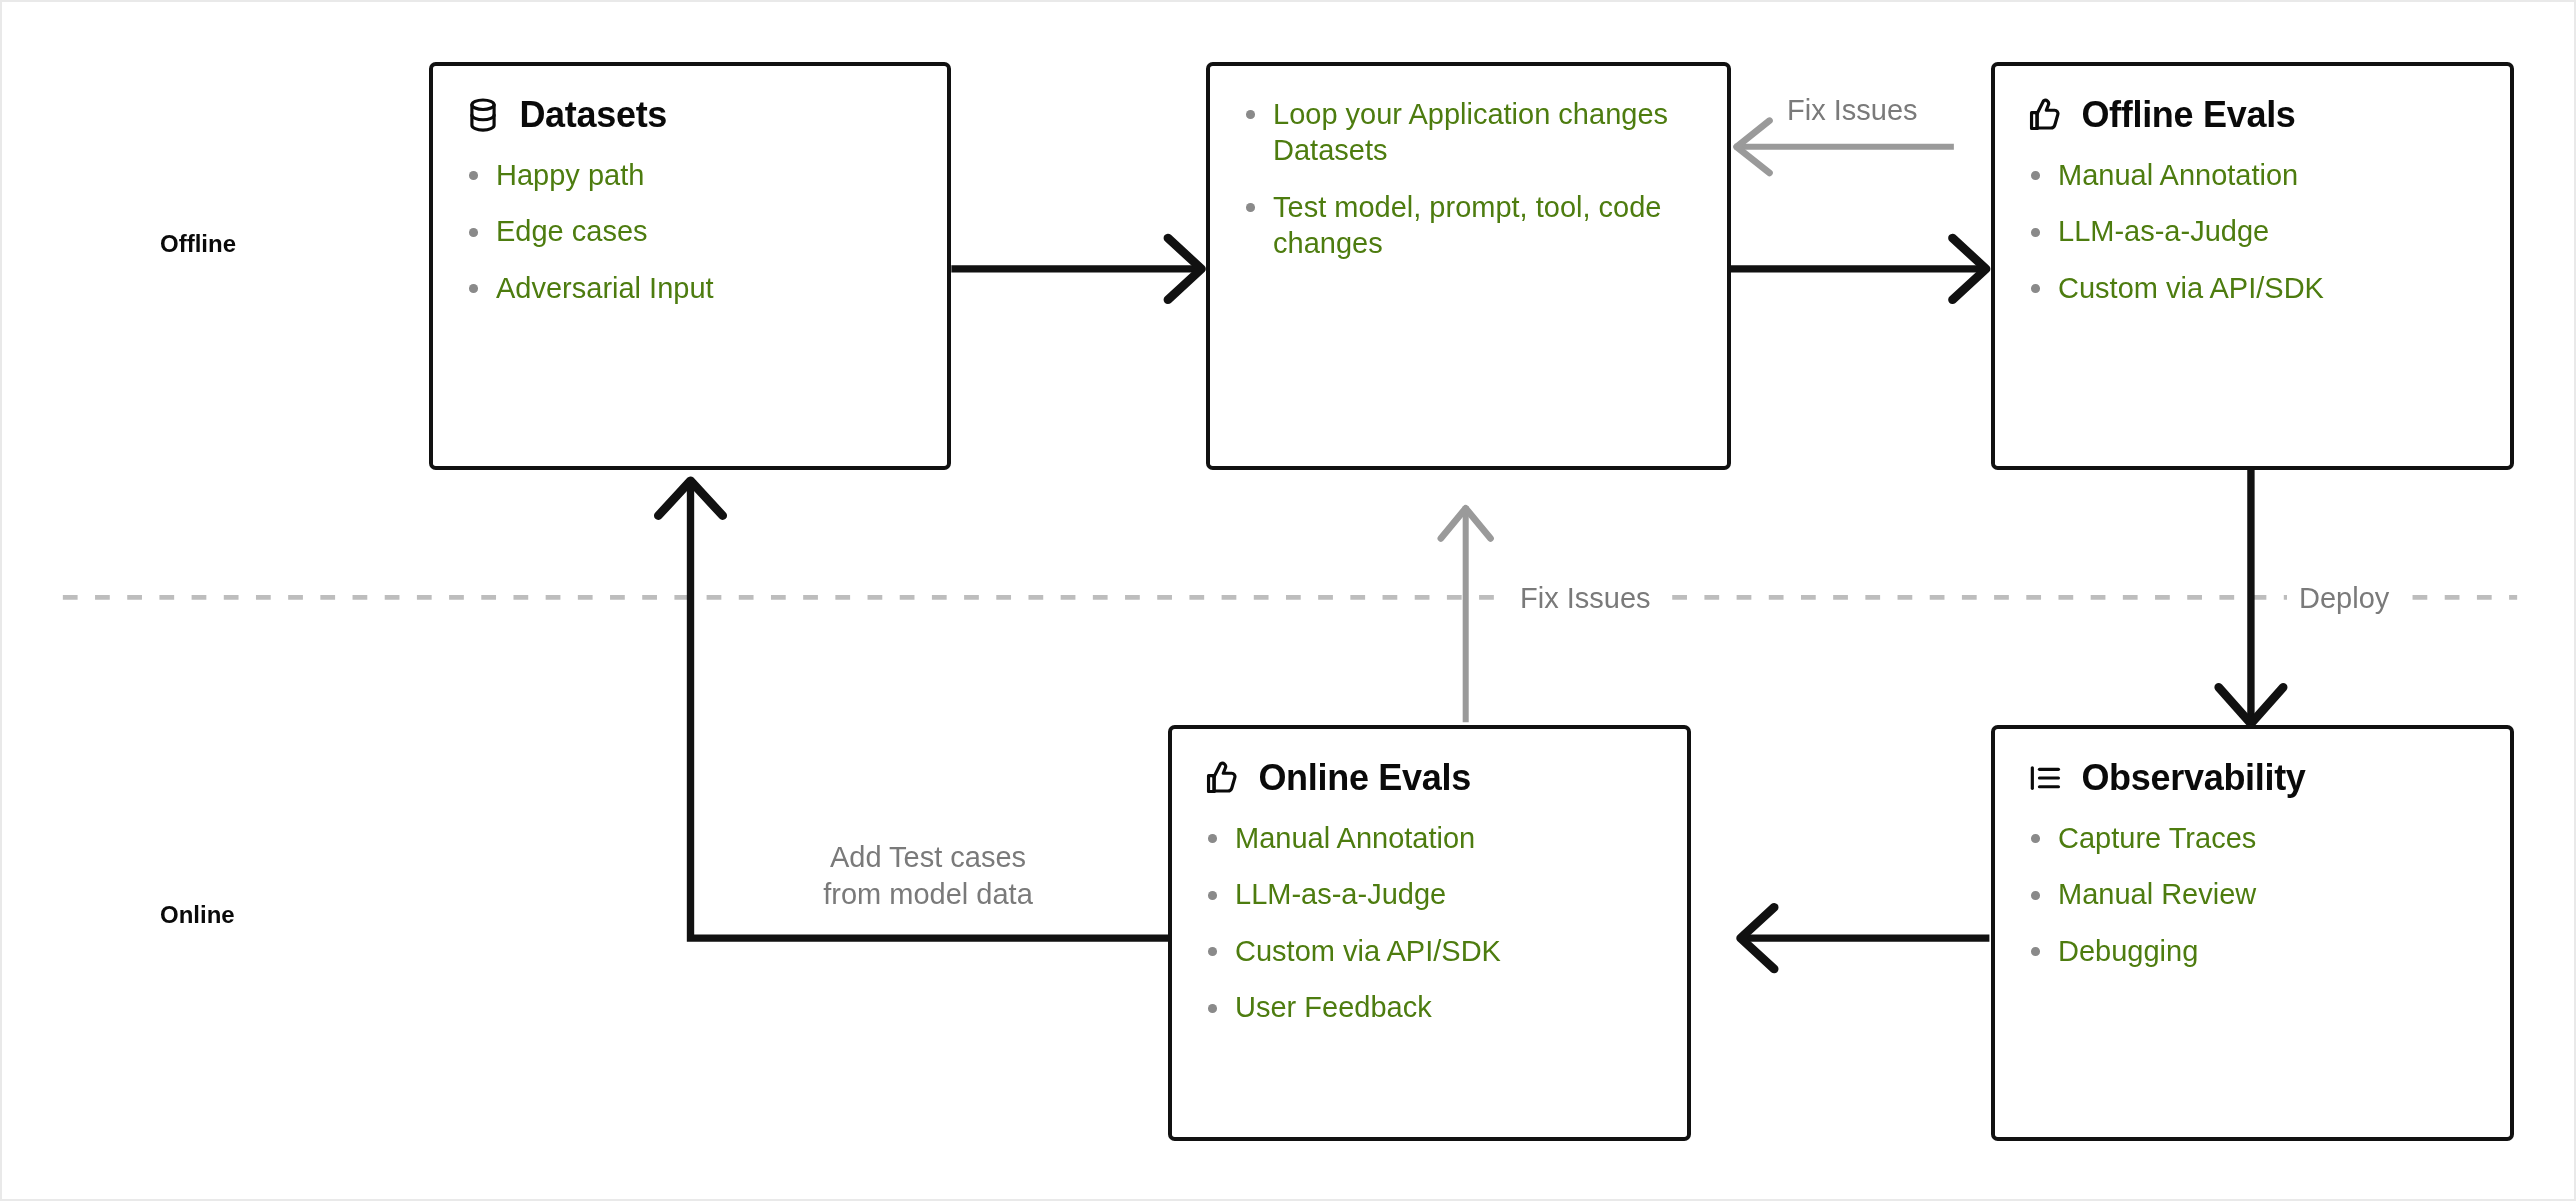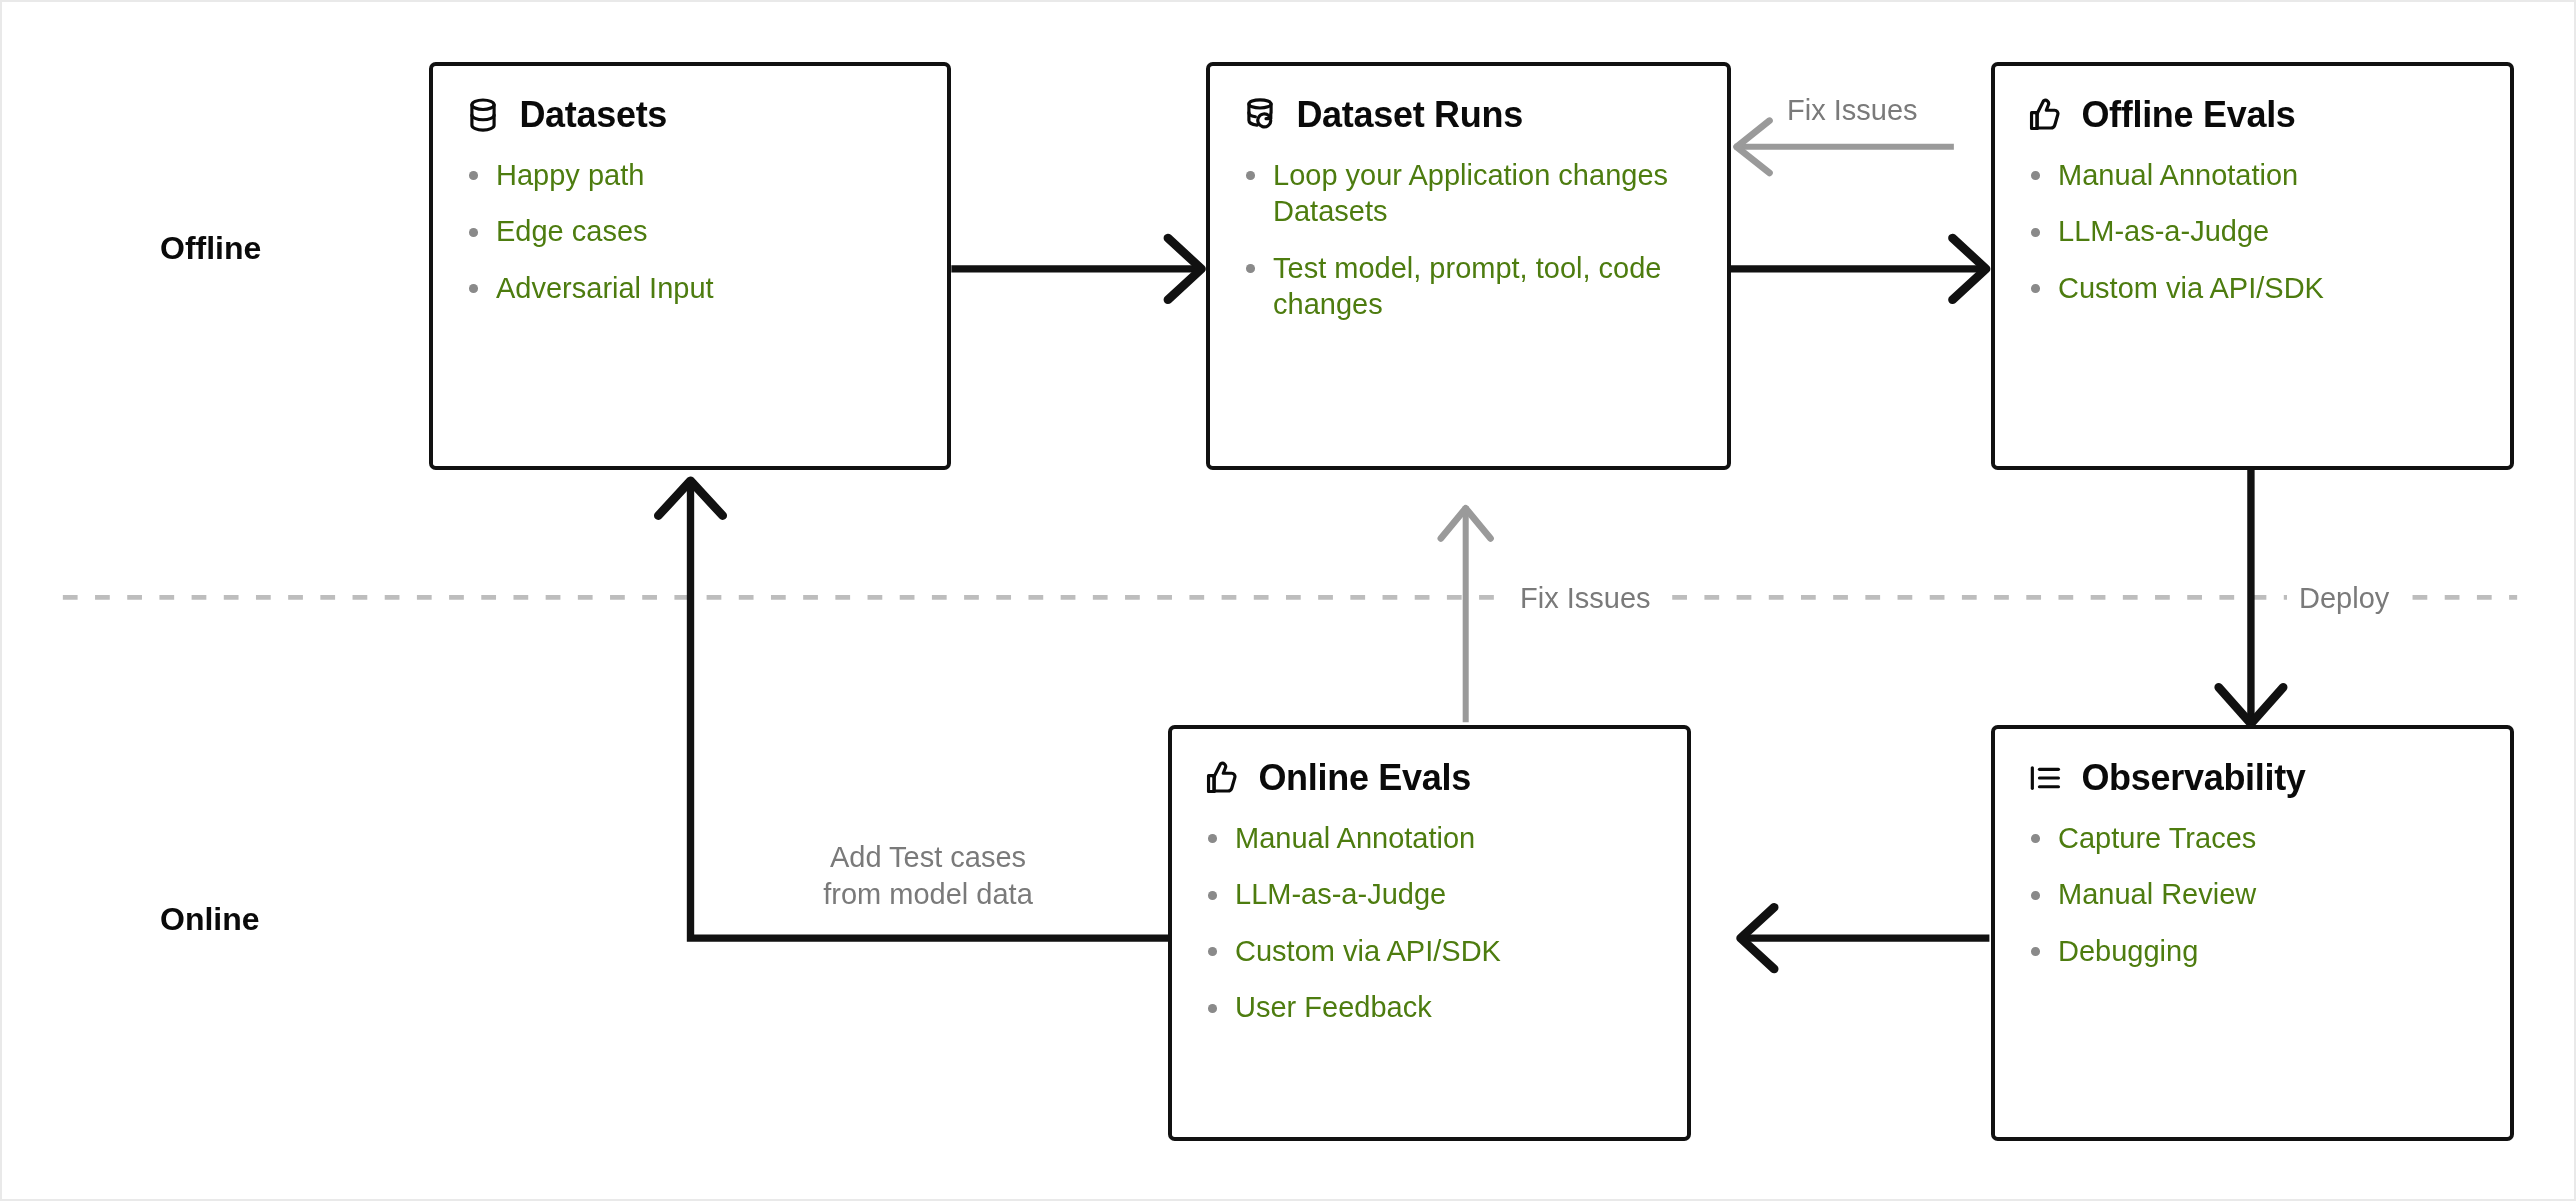--- a/index.html
+++ b/index.html
@@ -86,21 +86,21 @@
   
   #node-datasets     { left: 427px;  top: 60px;   width: 522px;  height: 408px; }
   #node-dataset-runs { left: 1204px; top: 60px;   width: 525px;  height: 408px; }
   #node-offline      { left: 1989px; top: 60px;   width: 523px;  height: 408px; }
   #node-online       { left: 1166px; top: 723px; width: 523px;  height: 416px; }
   #node-observability{ left: 1989px; top: 723px; width: 523px;  height: 416px; }
 
   
   .lane-label {
     position: absolute;
-    font-size: 32px;
+    font-size: 24px;
     font-weight: bold;
     color: #0a0a0a;
     white-space: nowrap;
   }
   #lane-offline { left: 158px; top: 228px; }
   #lane-online  { left: 158px; top: 899px; }
 
   
   .edge-label {
     position: absolute;
@@ -192,31 +192,20 @@
       <div class="node-title">Datasets</div>
     </div>
     <ul class="bullets">
       <li>Happy path</li>
       <li>Edge cases</li>
       <li>Adversarial Input</li>
     </ul>
   </div>
 
   <div class="node" id="node-dataset-runs">
-    <div class="node-head">
-      <svg class="node-icon" viewBox="0 0 24 24" fill="none" stroke="#0a0a0a" stroke-width="2" stroke-linecap="round" stroke-linejoin="round">
-        <ellipse cx="12" cy="5" rx="7" ry="2.6"></ellipse>
-        <path d="M19 5v5.5"></path>
-        <path d="M5 5v10.5c0 1.4 2.2 2.6 5.2 2.9"></path>
-        <path d="M5 10.5c0 1.2 1.7 2.2 4.1 2.6"></path>
-        <path d="M18.8 15.6a4.1 4.1 0 1 1-1.3-3.2"></path>
-        <path d="M18.8 11.3v3h-3"></path>
-      </svg>
-      <div class="node-title">Dataset Runs</div>
-    </div>
     <ul class="bullets">
       <li>Loop your Application changes Datasets</li>
       <li>Test model, prompt, tool, code changes</li>
     </ul>
   </div>
 
   <div class="node" id="node-offline">
     <div class="node-head">
       <svg class="node-icon" viewBox="0 0 24 24" fill="none" stroke="#0a0a0a" stroke-width="2" stroke-linecap="round" stroke-linejoin="round">
         <path d="M7 10.5v10"></path>

